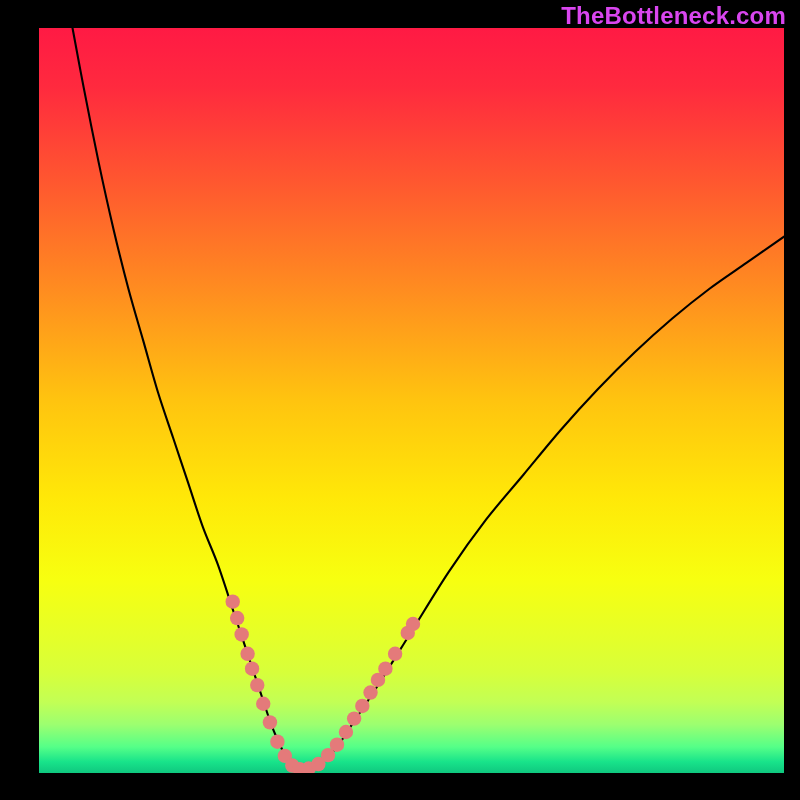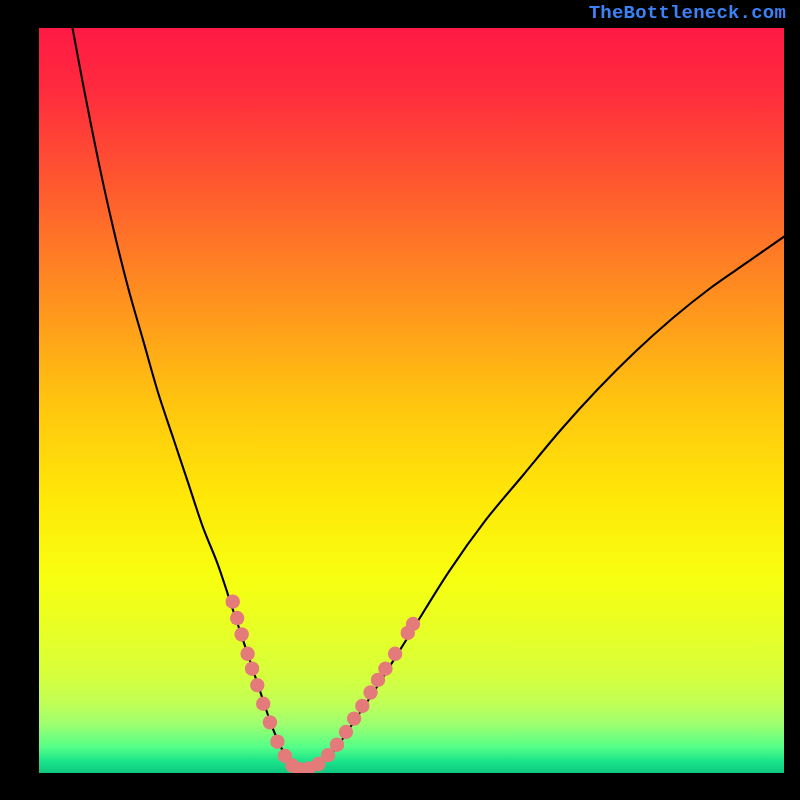--- a/index.html
+++ b/index.html
@@ -22,24 +22,24 @@
     position: absolute;
     left: 39px;
     top: 28px;
     width: 745px;
     height: 745px;
   }
   .watermark {
     position: absolute;
     top: 2px;
     right: 14px;
-    font-family: Liberation Mono, monospace;
-    font-size: 19px;
+    font-family: Liberation Sans, sans-serif;
+    font-size: 24px;
     font-weight: 600;
-    color: #3b82f6;
+    color: #d946ef;
     letter-spacing: 0.2px;
   }
   svg { display: block; }
 </style>
 </head>
 <body>
 <div class="frame">
 
   <div class="watermark">TheBottleneck.com</div>
 

